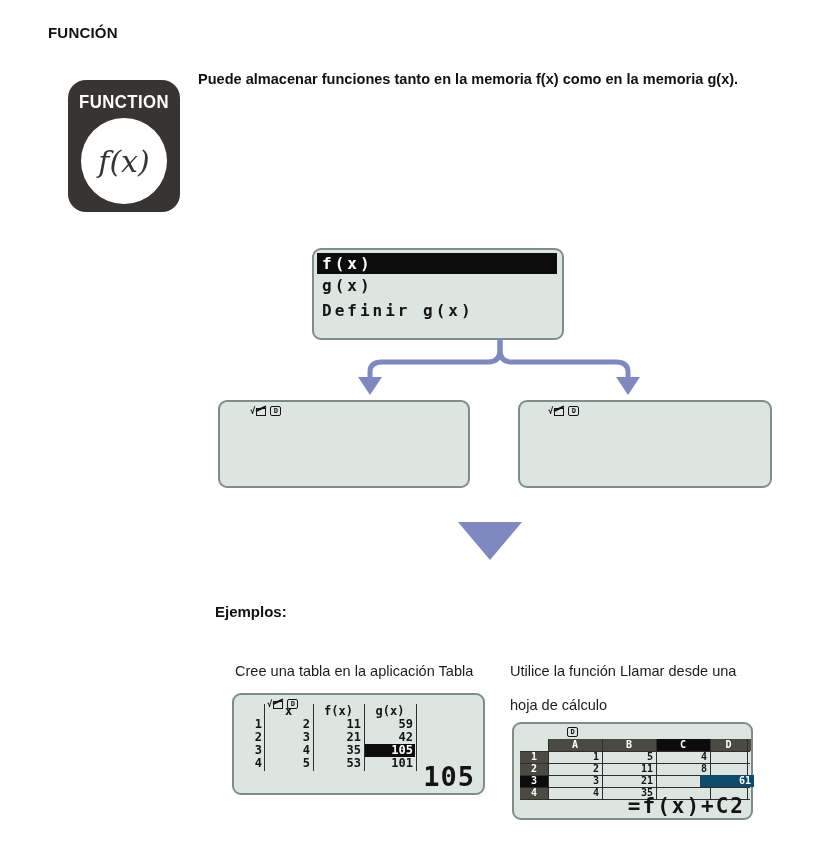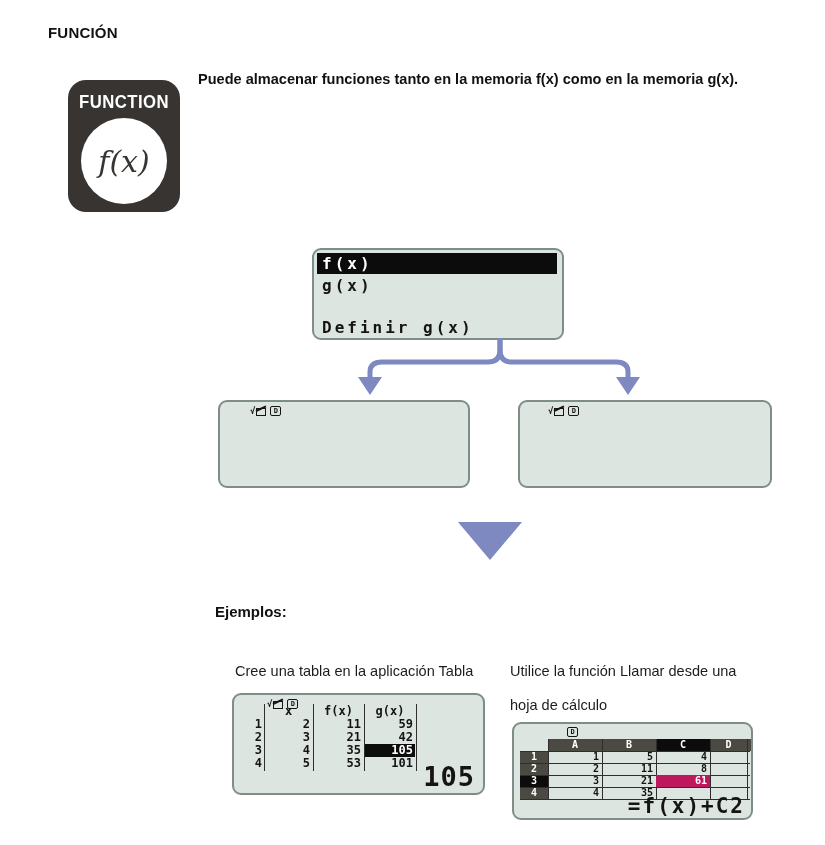--- a/index.html
+++ b/index.html
@@ -23,21 +23,21 @@
              font-family:"DejaVu Serif",serif;font-style:italic;font-size:30px;color:#383431;}
 
   
   .screen{background:#dde5e0;border:2px solid #7f8d89;border-radius:9px;box-sizing:border-box;}
   .lcd{font-family:"DejaVu Sans Mono",monospace;font-weight:bold;color:#141414;}
 
   .menu-screen{left:312px;top:248px;width:252px;height:92px;}
   .menu-line{position:absolute;left:3px;right:5px;height:21px;line-height:21px;
              font-size:16px;letter-spacing:3px;padding-left:5px;white-space:nowrap;}
   .menu-line.selected{background:#0c0c0c;color:#fff;}
-  .ml0{top:3px;}.ml1{top:25px;}.ml2{top:46px;}.ml3{top:67px;}
+  .ml0{top:3px;}.ml1{top:25px;}.ml2{top:46px;}.ml3{top:50px;}
 
   .fx-screen{left:218px;top:400px;width:252px;height:88px;}
   .gx-screen{left:518px;top:400px;width:254px;height:88px;}
   .formula{position:absolute;left:5px;top:14px;font-size:20px;letter-spacing:4px;white-space:nowrap;}
 
   
   .status{position:absolute;display:flex;align-items:center;gap:4px;height:10px;}
   .ic-fmt{display:flex;align-items:flex-end;}
   .ic-sqrt{font-family:"DejaVu Sans Mono",monospace;font-weight:bold;font-size:9px;line-height:9px;color:#141414;}
   .ic-box{display:inline-block;width:8px;height:6px;border:1px solid #141414;position:relative;margin-left:1px;margin-bottom:0px;}
@@ -74,21 +74,21 @@
       font-size:10px;line-height:12px;}
   .shA{left:34px;width:54px;}.shB{left:88px;width:54px;}
   .shC{left:142px;width:54px;background:#0c0c0c;}.shD{left:196px;width:37px;}
   .sh-sliver{position:absolute;left:233px;top:15px;width:4px;height:12px;background:#4a4a42;}
   .rh{position:absolute;left:6px;width:28px;height:12px;background:#4a4a42;color:#fff;
       text-align:center;font-size:10px;line-height:12px;}
   .rh.sel{background:#0c0c0c;}
   .sr0{top:27px;}.sr1{top:39px;}.sr2{top:51px;}.sr3{top:63px;}
   .sc{position:absolute;height:12px;line-height:12px;font-size:10px;text-align:right;padding-right:3px;box-sizing:border-box;}
   .scA{left:34px;width:54px;}.scB{left:88px;width:54px;}.scC{left:142px;width:54px;}
-  .sc.sel{background:#be185d;color:#fff;}
+  .sc.sel{background:#0c4a6e;color:#fff;margin-left:44px;}
   .hline{position:absolute;left:6px;width:230px;height:1px;background:#2e2e2e;}
   .hl0{top:27px;}.hl1{top:39px;}.hl2{top:51px;}.hl3{top:63px;}.hl4{top:75px;}
   .vline{position:absolute;width:1px;top:15px;height:61px;background:#2e2e2e;}
   .vl0{left:34px;}.vl1{left:88px;}.vl2{left:142px;}.vl3{left:196px;}.vl4{left:233px;}
   .edit-line{position:absolute;right:6px;top:70px;font-size:21px;letter-spacing:2px;white-space:nowrap;}
 </style>
 </head>
 <body>
 
 <div class="canvas">

